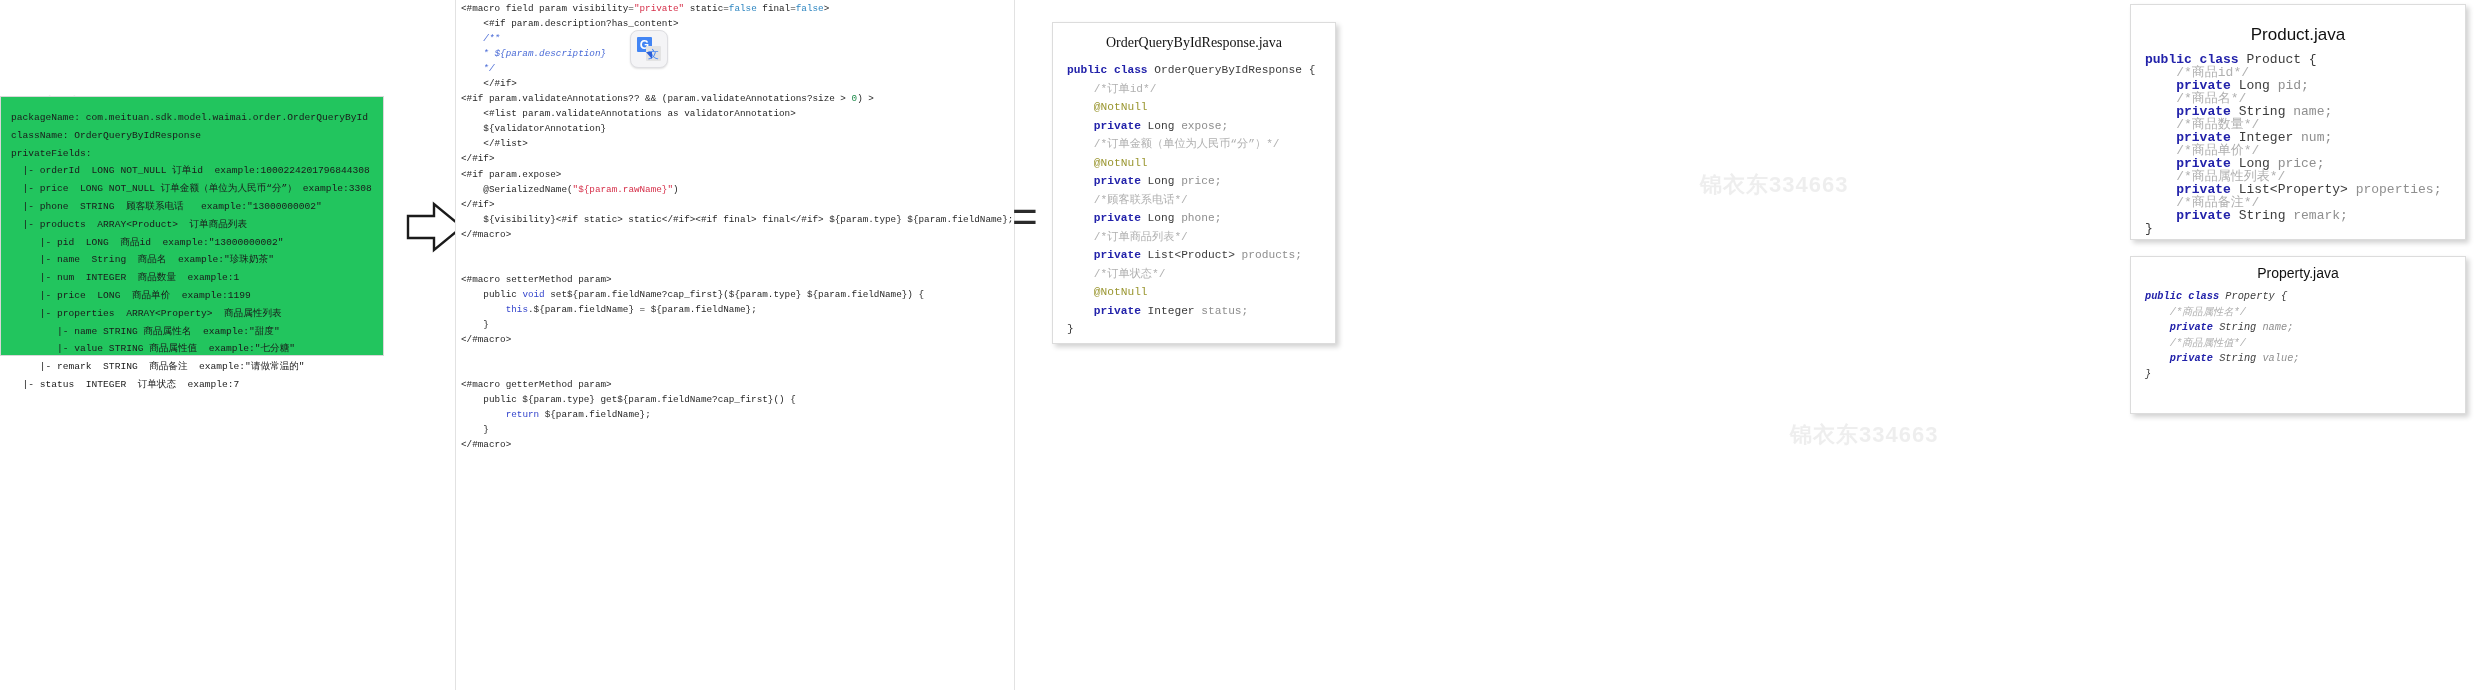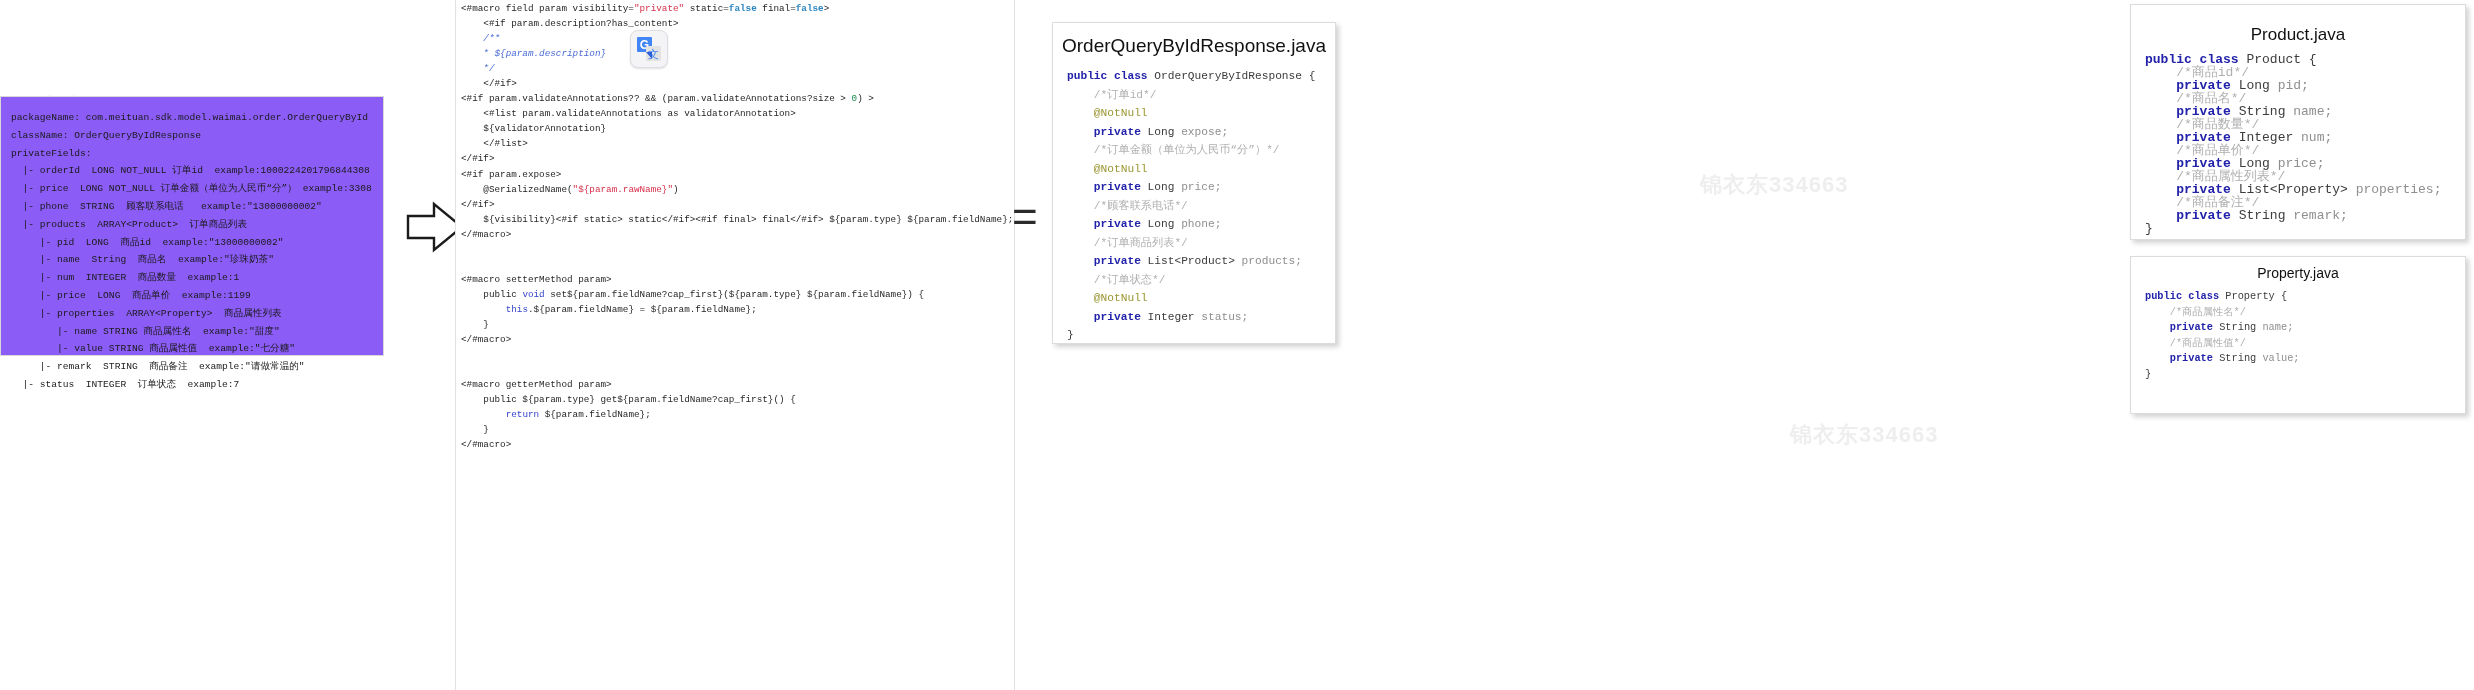--- a/index.html
+++ b/index.html
@@ -22,21 +22,21 @@
     pointer-events: none;
     user-select: none;
     letter-spacing: 1px;
   }
 
   
   #schema-panel {
     position: absolute;
     left: 0px; top: 96px;
     width: 384px; height: 260px;
-    background: #8b5cf6;
+    background: #22c55e;
     border: 1px solid #d8d8d8;
     padding: 12px 10px 8px 10px;
   }
   #schema-panel pre {
     margin: 0;
     font-family: "Liberation Mono", "DejaVu Sans Mono", monospace;
     font-size: 9.6px;
     line-height: 17.8px;
     color: #1a1a1a;
     white-space: pre;
@@ -66,21 +66,21 @@
     left: 5px; top: 1px;
     margin: 0;
     font-family: "Liberation Mono", "DejaVu Sans Mono", monospace;
     font-size: 9.3px;
     line-height: 15.05px;
     color: #262626;
     white-space: pre;
   }
   #template-code .str  { color: #d6304a; }
   #template-code .cmt  { color: #4a6bd6; font-style: italic; }
-  #template-code .bool { color: #2e86c1; font-weight: bold; }
+  #template-code .bool { color: #2e86c1; }
   #template-code .num  { color: #1d8a4a; }
   #template-code .vkw  { color: #3344cc; font-weight: 400; }
 
   
   #gtranslate-badge {
     position: absolute;
     left: 630px; top: 30px;
     width: 38px; height: 38px;
     background: #f4f4f6;
     border: 1px solid #dedee2;
@@ -121,38 +121,38 @@
   .card-code .typ  { color: #3c3c3c; }
   .card-code .var  { color: #8f8f8f; }
   .card-code .cmt  { color: #b0b0b0; }
   .card-code .ann  { color: #9a9630; }
 
   
   #card-order-response {
     left: 1052px; top: 22px;
     width: 284px; height: 322px;
   }
-  #card-order-response .card-title { font-size: 19px; margin: 12px 0 10px 0; }
+  #card-order-response .card-title { font-size: 14px; margin: 12px 0 10px 0; font-family: Liberation Serif, serif; }
   #card-order-response .card-code { font-size: 11.2px; line-height: 18.5px; padding-left: 14px; }
 
   
   #card-product {
     left: 2130px; top: 4px;
     width: 336px; height: 236px;
   }
   #card-product .card-title { font-size: 17px; margin: 20px 0 8px 0; }
   #card-product .card-code { font-size: 13px; line-height: 13px; padding-left: 14px; }
 
   
   #card-property {
     left: 2130px; top: 256px;
     width: 336px; height: 158px;
   }
   #card-property .card-title { font-size: 14px; margin: 8px 0 8px 0; }
-  #card-property .card-code { font-size: 10.3px; line-height: 15.6px; padding-left: 14px; }
+  #card-property .card-code { font-size: 10.3px; line-height: 15.6px; padding-left: 14px; font-style: italic; }
 </style>
 </head>
 <body>
 
 <div id="watermark-layer">
     <div class="wm" style="left: 18px; top: 92px; font-size: 22px;">锦衣东334663</div>
     <div class="wm" style="left: 200px; top: 118px; font-size: 20px;">锦衣东334663</div>
     <div class="wm" style="left: 235px; top: 300px; font-size: 20px;">锦衣东334663</div>
     <div class="wm" style="left: 640px; top: 250px; font-size: 20px;">锦衣东334663</div>
     <div class="wm" style="left: 1080px; top: 300px; font-size: 20px;">锦衣东334663</div>

